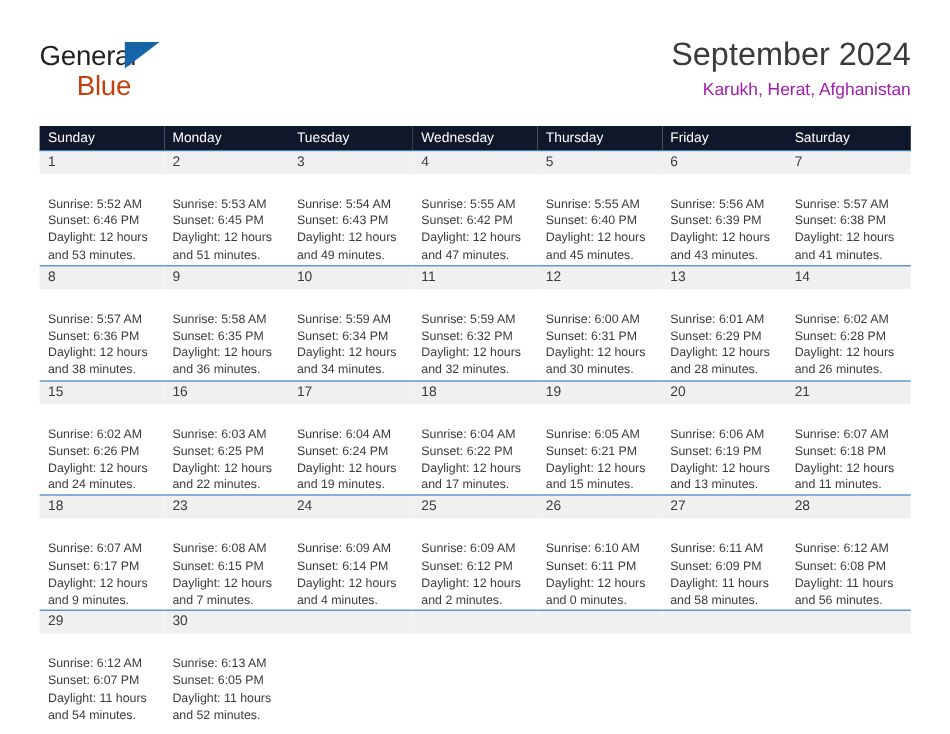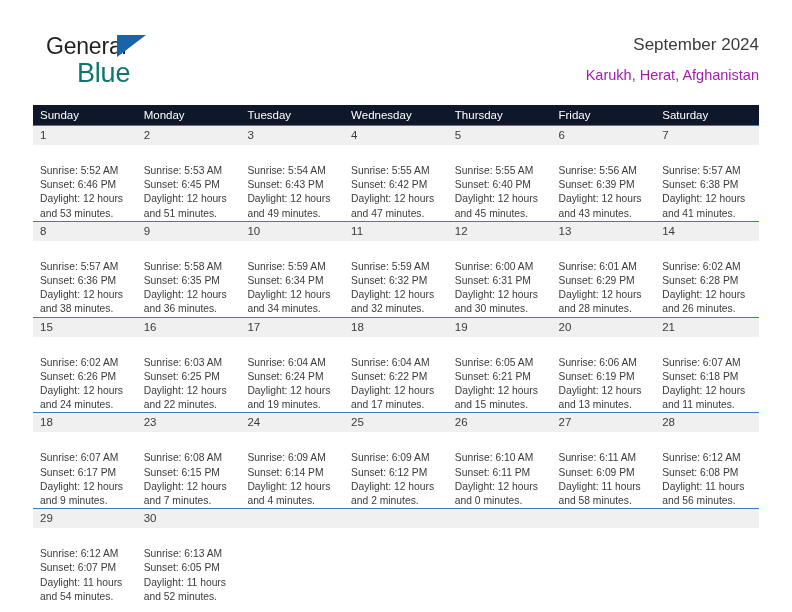--- a/index.html
+++ b/index.html
@@ -25,21 +25,21 @@
   
   .header {
     position: absolute;
     left: 33px;
     top: 28px;
     width: 726px;
     height: 70px;
   }
   .brand {
     position: absolute;
-    left: 13px;
+    left: 0;
     top: 4px;
     width: 210px;
     height: 56px;
   }
   .brand-top {
     position: relative;
     height: 28px;
     line-height: 28px;
   }
   .brand-general {
@@ -53,32 +53,32 @@
     top: 3px;
     width: 0;
     height: 0;
     border-left: 29px solid #1565a8;
     border-bottom: 22px solid transparent;
   }
   .brand-blue {
     position: absolute;
     left: 31px;
     top: 26px;
-    font-size: 27px;
-    color: #0f766e;
+    font-size: 23px;
+    color: #c2410c;
     letter-spacing: -0.2px;
   }
   .title-block {
     position: absolute;
     right: 0;
     top: 0;
     text-align: right;
   }
   .month-title {
-    font-size: 17px;
+    font-size: 27px;
     color: #3b3b3b;
     line-height: 34px;
     white-space: nowrap;
   }
   .location-sub {
     font-size: 14.5px;
     color: #a21caf;
     line-height: 22px;
     margin-top: 2px;
     white-space: nowrap;

